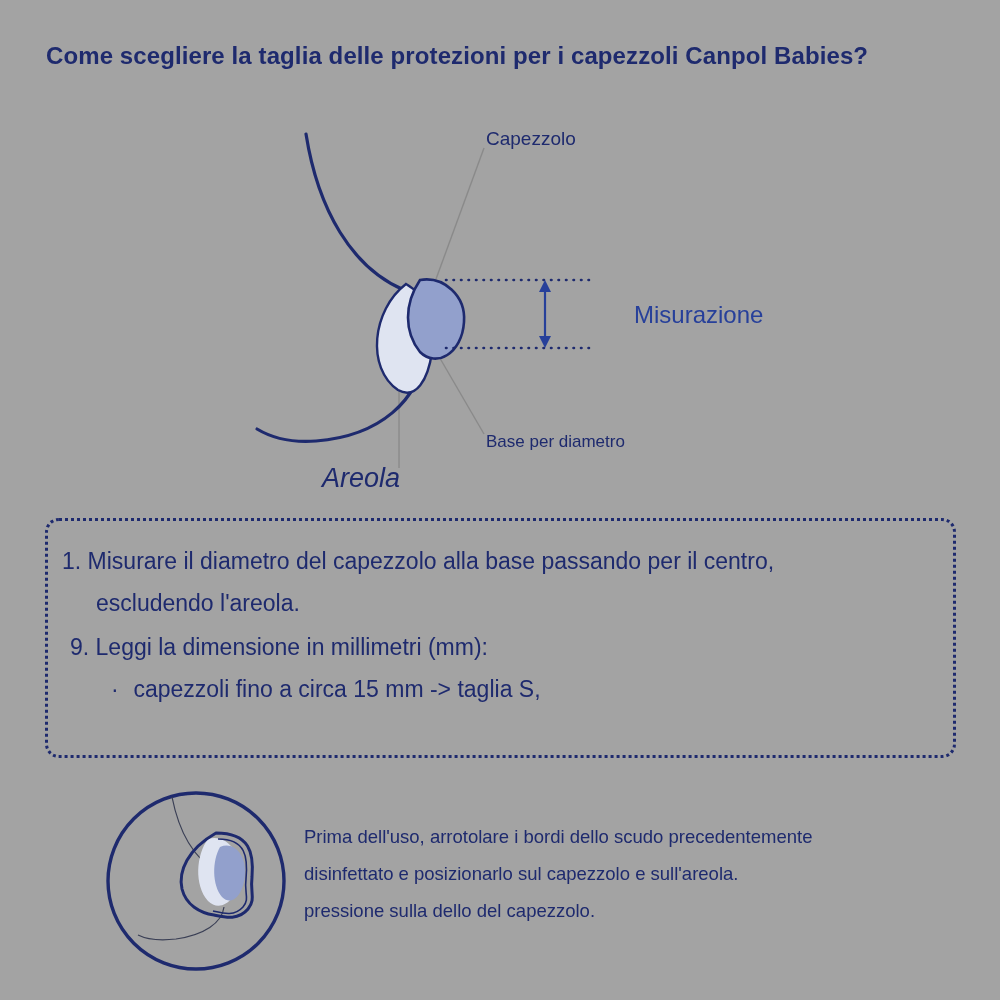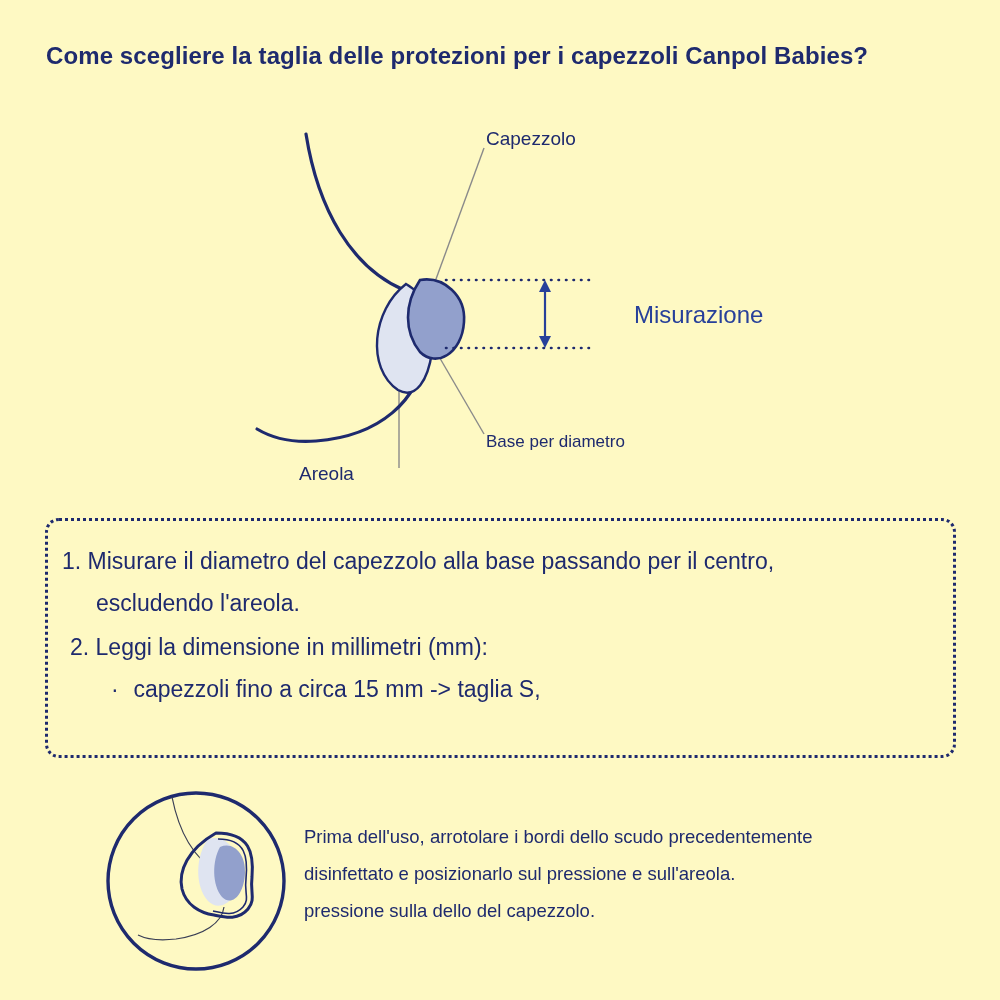--- a/index.html
+++ b/index.html
@@ -9,21 +9,21 @@
     background: #ffffff;
   }
   body {
     font-family: "Liberation Sans", sans-serif;
     -webkit-font-smoothing: antialiased;
   }
   #page {
     position: relative;
     width: 1000px;
     height: 1000px;
-    background: #fef9c3;
+    background: #a3a3a3;
     overflow: hidden;
   }
 
   
   #title {
     position: absolute;
     left: 46px;
     top: 42px;
     width: 920px;
     font-size: 24px;
@@ -54,23 +54,24 @@
     left: 486px;
     top: 28px;
     font-size: 19px;
   }
   #label-base {
     left: 486px;
     top: 332px;
     font-size: 17px;
   }
   #label-areola {
-    left: 299px;
+    left: 322px;
     top: 363px;
-    font-size: 19px;
+    font-size: 27px;
+    font-style: italic;
   }
   #label-misurazione {
     left: 634px;
     top: 201px;
     font-size: 24px;
     color: #27409a;
     font-weight: 500;
   }
 
   
@@ -192,21 +193,21 @@
 
     <div class="diagram-label" id="label-misurazione">Misurazione</div>
   </div>
 
   <div id="instruction-box">
 
     <div class="step" id="step1-line1">1. Misurare il diametro del capezzolo alla base passando per il centro,</div>
 
     <div class="step" id="step1-line2">escludendo l'areola.</div>
 
-    <div class="step" id="step2-line1">2. Leggi la dimensione in millimetri (mm):</div>
+    <div class="step" id="step2-line1">9. Leggi la dimensione in millimetri (mm):</div>
 
     <div class="step" id="bullet1">
       <span class="bullet-dot">·</span><span> capezzoli fino a circa 15 mm -&gt; taglia S,</span>
     </div>
 
   </div>
 
   <div id="bottom-illustration">
     <svg width="185" height="185" viewBox="0 0 185 185">
 
@@ -227,18 +228,18 @@
                C 74 82 84 60 112 44 Z" fill="none" stroke="#1e2a6e" stroke-width="3" stroke-linejoin="round"></path>
 
       <path d="M 114 50 C 142 50 144 68 142 90
                C 140 104 146 110 139 118
                C 130 128 118 124 109 122" fill="none" stroke="#1e2a6e" stroke-width="1.6"></path>
     </svg>
   </div>
 
   <div id="bottom-text">
     <p class="bottom-para" id="para1-a">Prima dell'uso, arrotolare i bordi dello scudo precedentemente</p>
-    <p class="bottom-para" id="para1-b">disinfettato e posizionarlo sul pressione e sull'areola.</p>
+    <p class="bottom-para" id="para1-b">disinfettato e posizionarlo sul capezzolo e sull'areola.</p>
 
     <p class="bottom-para" id="para2-b">pressione sulla dello del capezzolo.</p>
   </div>
 
 </div>
 
 </body></html>

